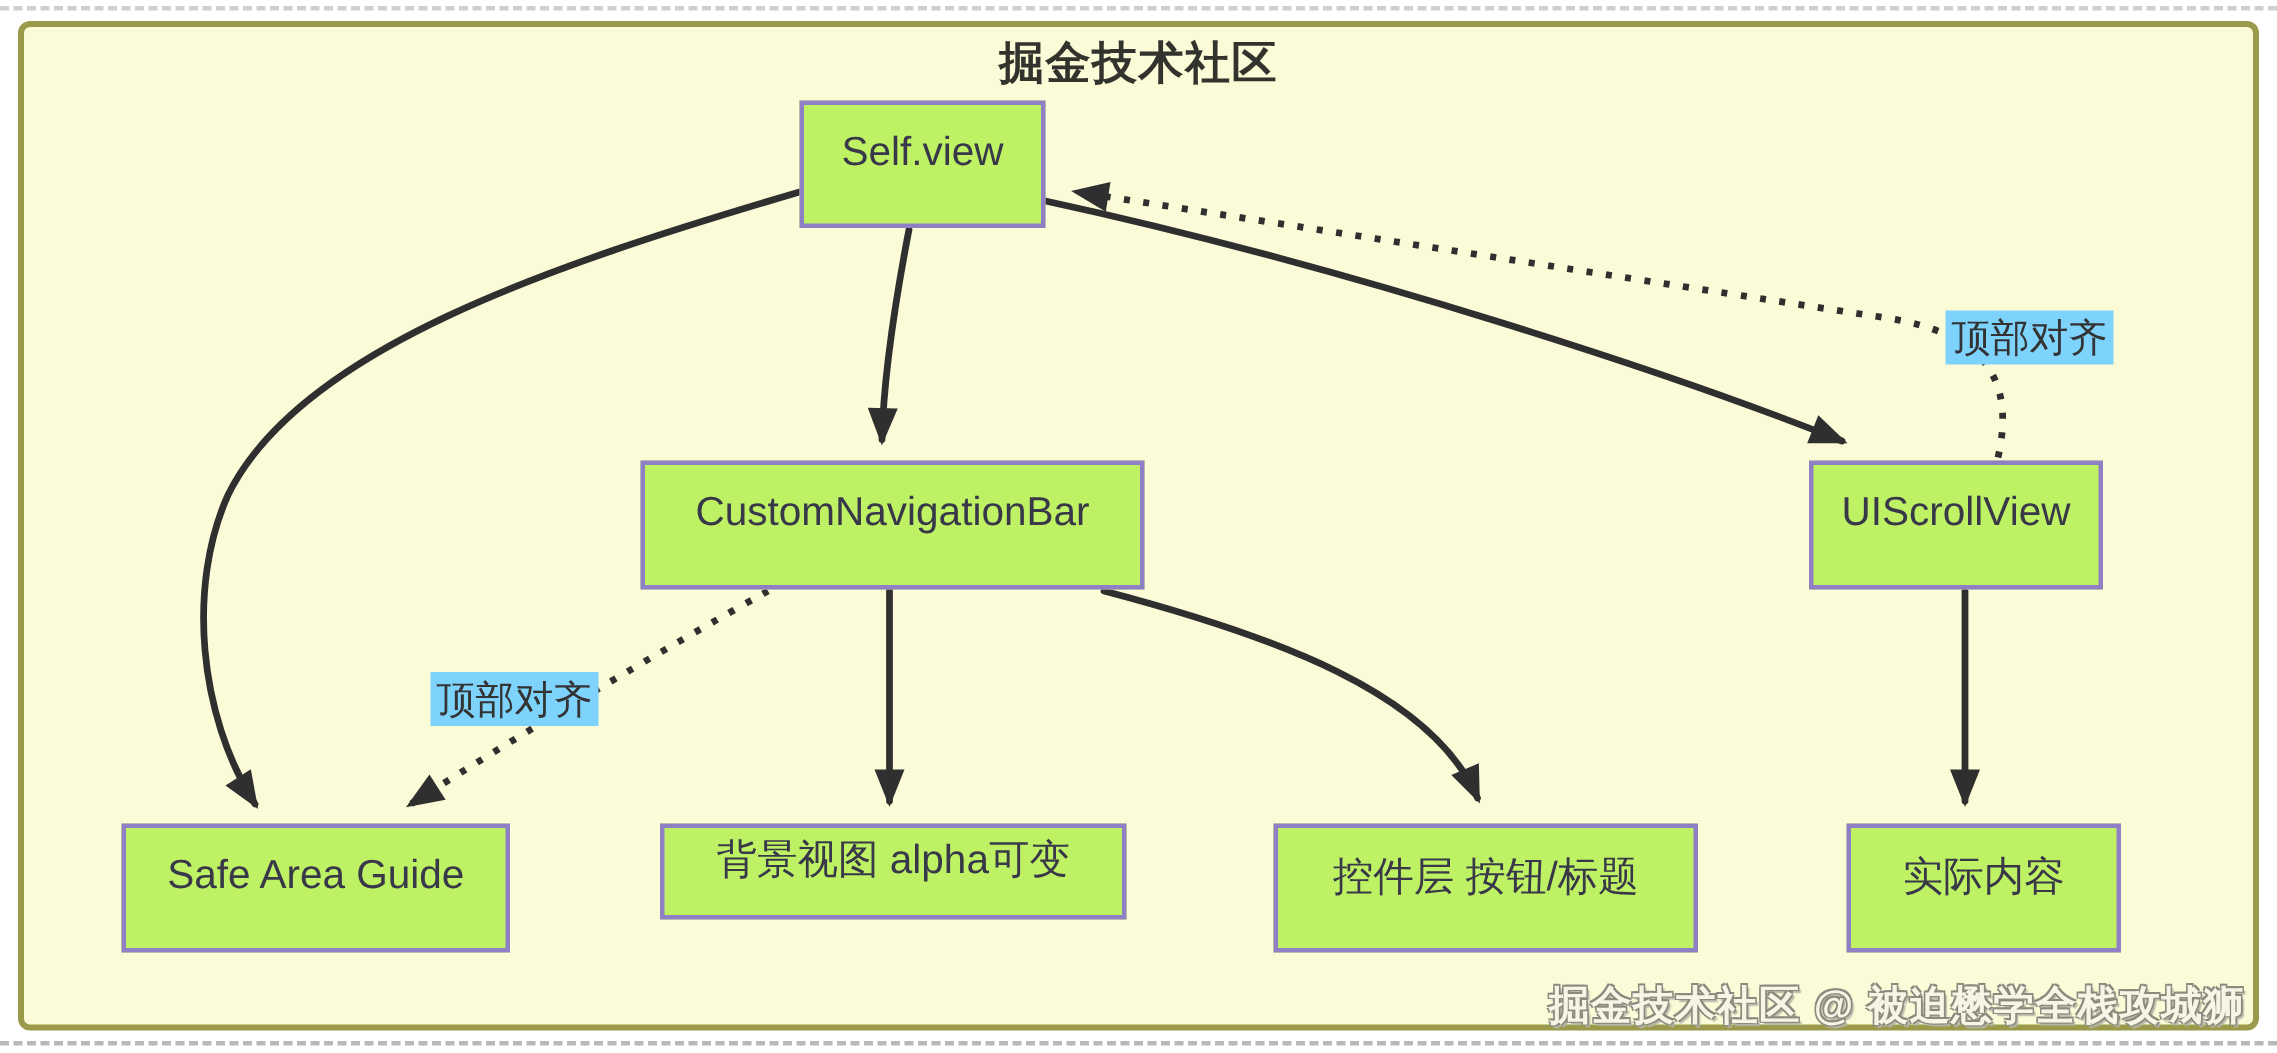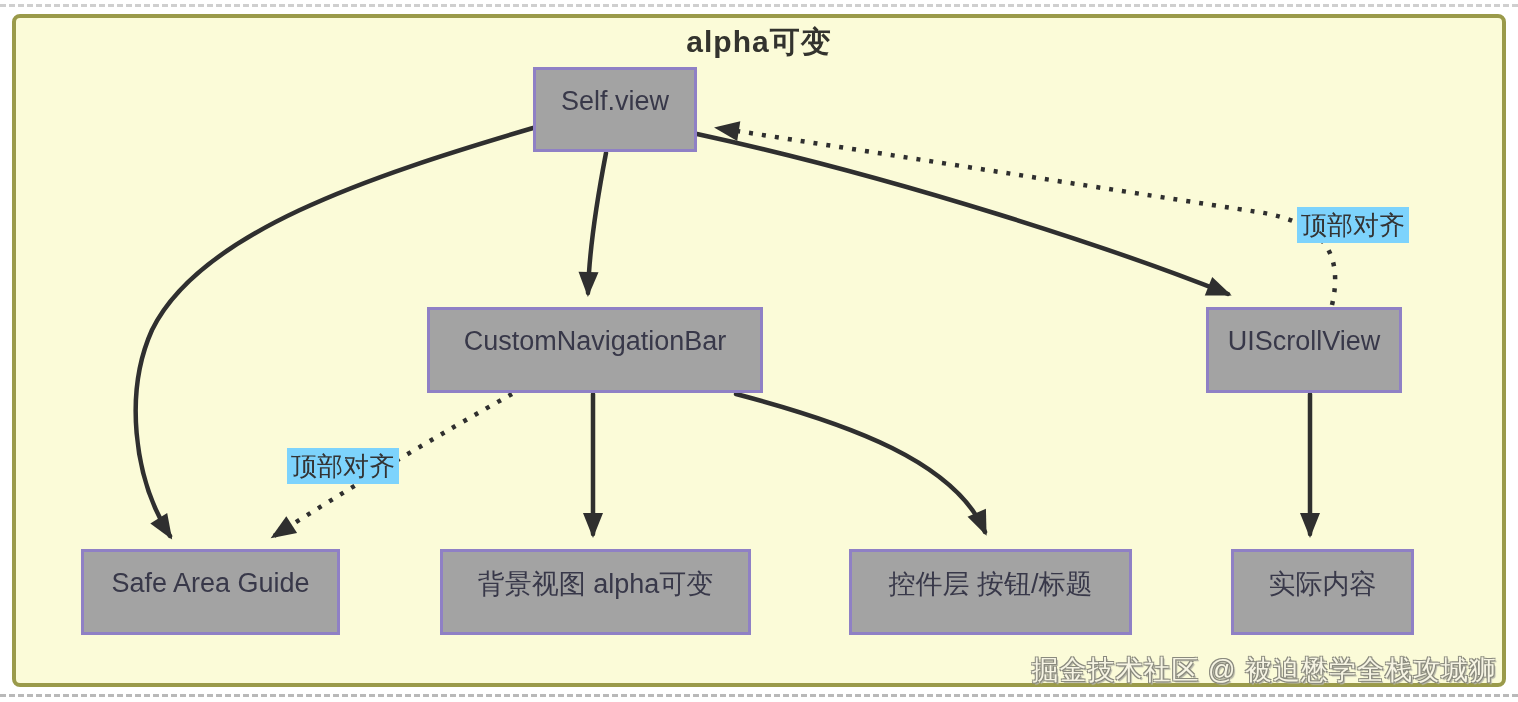--- a/index.html
+++ b/index.html
@@ -29,56 +29,56 @@
     text-align:center;
     font-size:30px;font-weight:600;color:#33332e;
     letter-spacing:1px;
   }
   #edges-svg{position:absolute;left:0;top:0;width:1518px;height:702px;}
   .edge{fill:none;stroke:#2f2f2f;stroke-width:4.5px;stroke-linecap:round;}
   .edge.dotted{stroke-dasharray:4 9;stroke-linecap:butt;}
   .node{
     position:absolute;
     box-sizing:border-box;
-    background:#a3a3a3;
+    background:#bef264;
     border:3px solid #8f80c5;
     display:flex;align-items:center;justify-content:center;
     padding-bottom:17px;
     color:#383849;
     font-size:27px;
     white-space:nowrap;
   }
   .edge-label{
     position:absolute;
     background:#7dd3fc;
     color:#333333;
     font-size:26px;
     line-height:36px;
     padding:0 4px;
     white-space:nowrap;
   }
   #watermark{
     position:absolute;top:652px;right:21px;
-    font-size:27px;font-weight:normal;letter-spacing:1px;
+    font-size:27px;font-weight:bold;letter-spacing:1px;
     color:#f7f5e4;
     text-shadow:-1px -1px 0 #8a8a7e,1px -1px 0 #8a8a7e,-1px 1px 0 #8a8a7e,1px 1px 0 #8a8a7e,2px 2px 1px #b5b5a8;
     white-space:nowrap;
   }
 </style>
 </head>
 <body>
 
 <div id="root">
 
   <div id="page-edge-top" class="page-edge"></div>
   <div id="page-edge-bottom" class="page-edge"></div>
 
   <div id="canvas"></div>
 
-  <div id="diagram-title">alpha可变</div>
+  <div id="diagram-title">掘金技术社区</div>
 
   <svg id="edges-svg" viewBox="0 0 1518 702" xmlns="http://www.w3.org/2000/svg">
     <defs>
       <marker id="arrow" markerUnits="userSpaceOnUse" markerWidth="28" markerHeight="24" refX="22" refY="11" orient="auto">
         <path d="M1,1 L26,11 L1,21 Z" fill="#2f2f2f"></path>
       </marker>
     </defs>
     <path class="edge" d="M 606 153 C 596 205 589 252 588 293" marker-end="url(#arrow)"></path>
     <path class="edge" d="M 533 128 C 370 176 200 232 152 330 C 125 390 132 476 170 536" marker-end="url(#arrow)"></path>
     <path class="edge" d="M 697 134 C 900 178 1118 250 1228 294" marker-end="url(#arrow)"></path>
@@ -98,21 +98,21 @@
   </div>
 
   <div class="node" style="left:1206px;top:307px;width:196px;height:86px;">
     <span>UIScrollView</span>
   </div>
 
   <div class="node" style="left:81px;top:549px;width:259px;height:86px;">
     <span>Safe Area Guide</span>
   </div>
 
-  <div class="node" style="left:440px;top:549px;width:311px;height:86px;">
+  <div class="node" style="left:440px;top:549px;width:311px;height:64px;">
     <span>背景视图 alpha可变</span>
   </div>
 
   <div class="node" style="left:849px;top:549px;width:283px;height:86px;">
     <span>控件层 按钮/标题</span>
   </div>
 
   <div class="node" style="left:1231px;top:549px;width:183px;height:86px;">
     <span>实际内容</span>
   </div>

